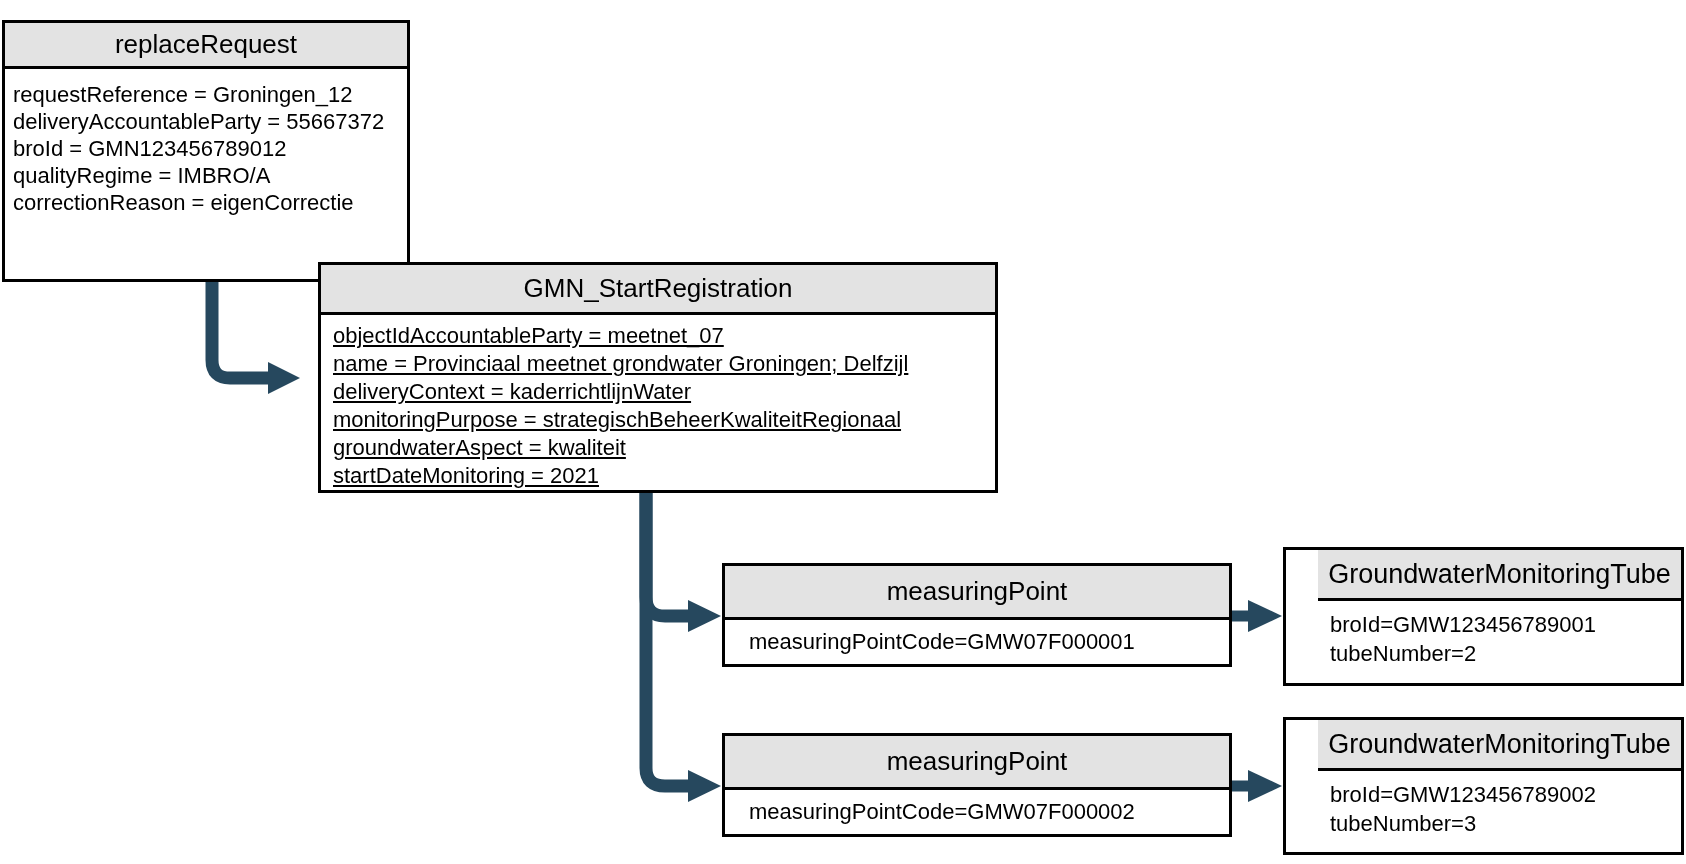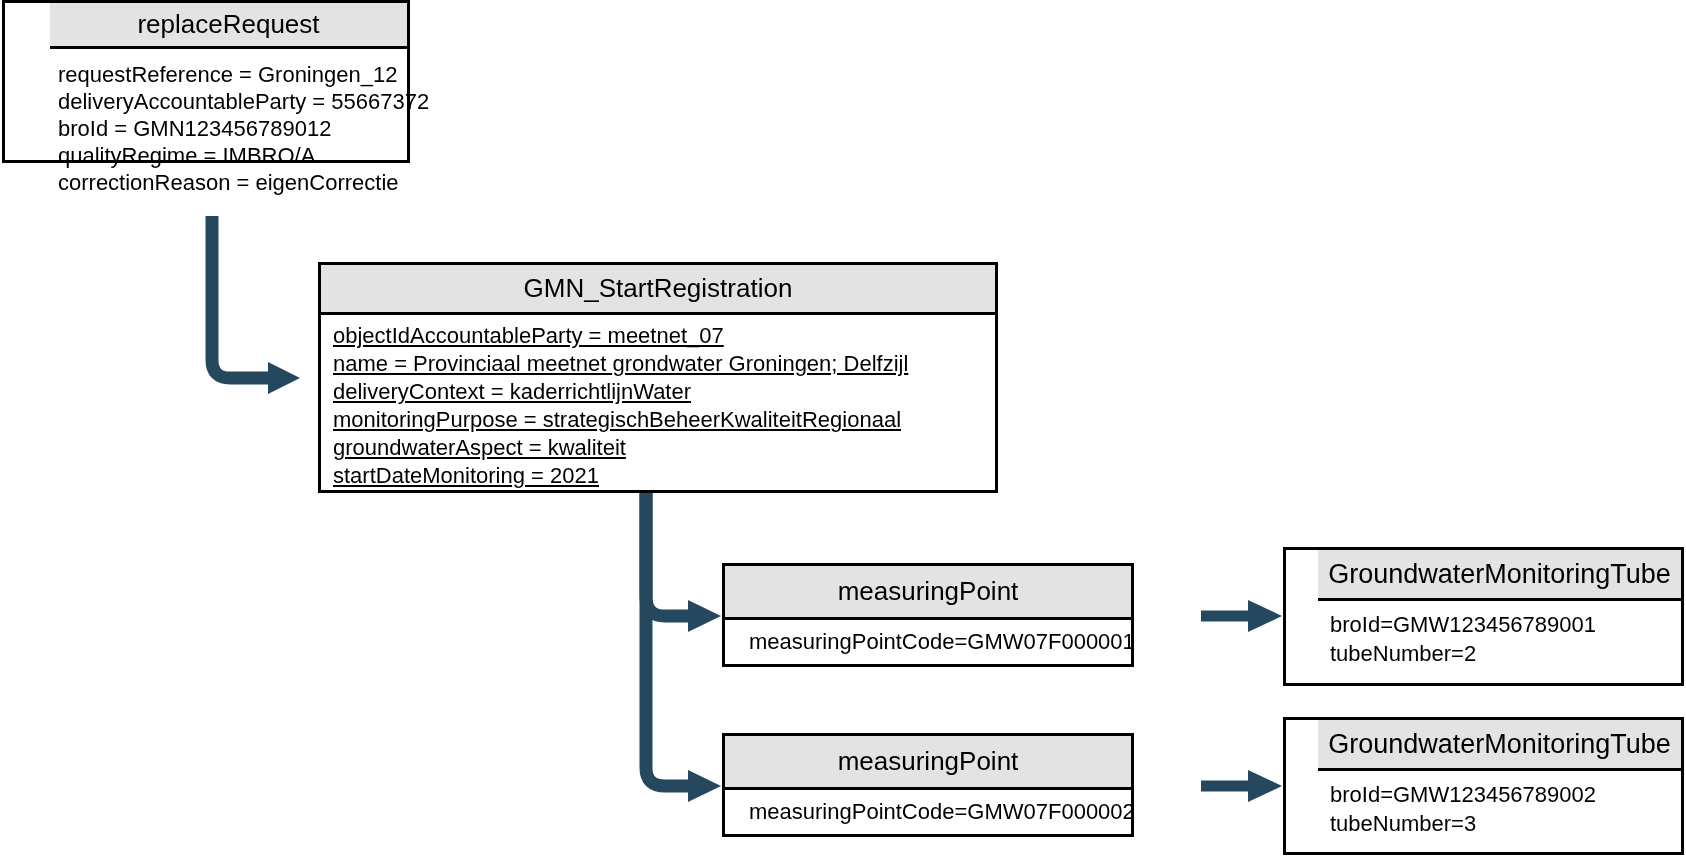--- a/index.html
+++ b/index.html
@@ -42,31 +42,31 @@
     white-space: nowrap;
     overflow: hidden;
   }
   .uml-body {
     font-size: 22px;
     white-space: nowrap;
   }
   .uml-line { display: block; }
 
   
-  #box-replace { left: 2px; top: 0; width: 408px; height: 163px; padding-left: 45px; }
+  #box-replace { left: 2px; top: 20px; width: 408px; height: 262px; }
   #box-replace .uml-header { height: 43px; }
   #box-replace .uml-body { padding: 12px 6px 0 8px; line-height: 27px; }
 
   
   #box-gmn { left: 318px; top: 262px; width: 680px; height: 231px; }
   #box-gmn .uml-header { height: 47px; }
   #box-gmn .uml-body { padding: 7px 8px 0 12px; line-height: 28px; text-decoration: underline; }
 
   
-  #box-mp1, #box-mp2 { left: 722px; width: 412px; height: 104px; }
+  #box-mp1, #box-mp2 { left: 722px; width: 510px; height: 104px; }
   #box-mp1 { top: 563px; }
   #box-mp2 { top: 733px; }
   #box-mp1 .uml-header, #box-mp2 .uml-header { height: 51px; }
   #box-mp1 .uml-body, #box-mp2 .uml-body {
     height: 44px;
     display: flex;
     align-items: center;
     padding-left: 24px;
   }
 

